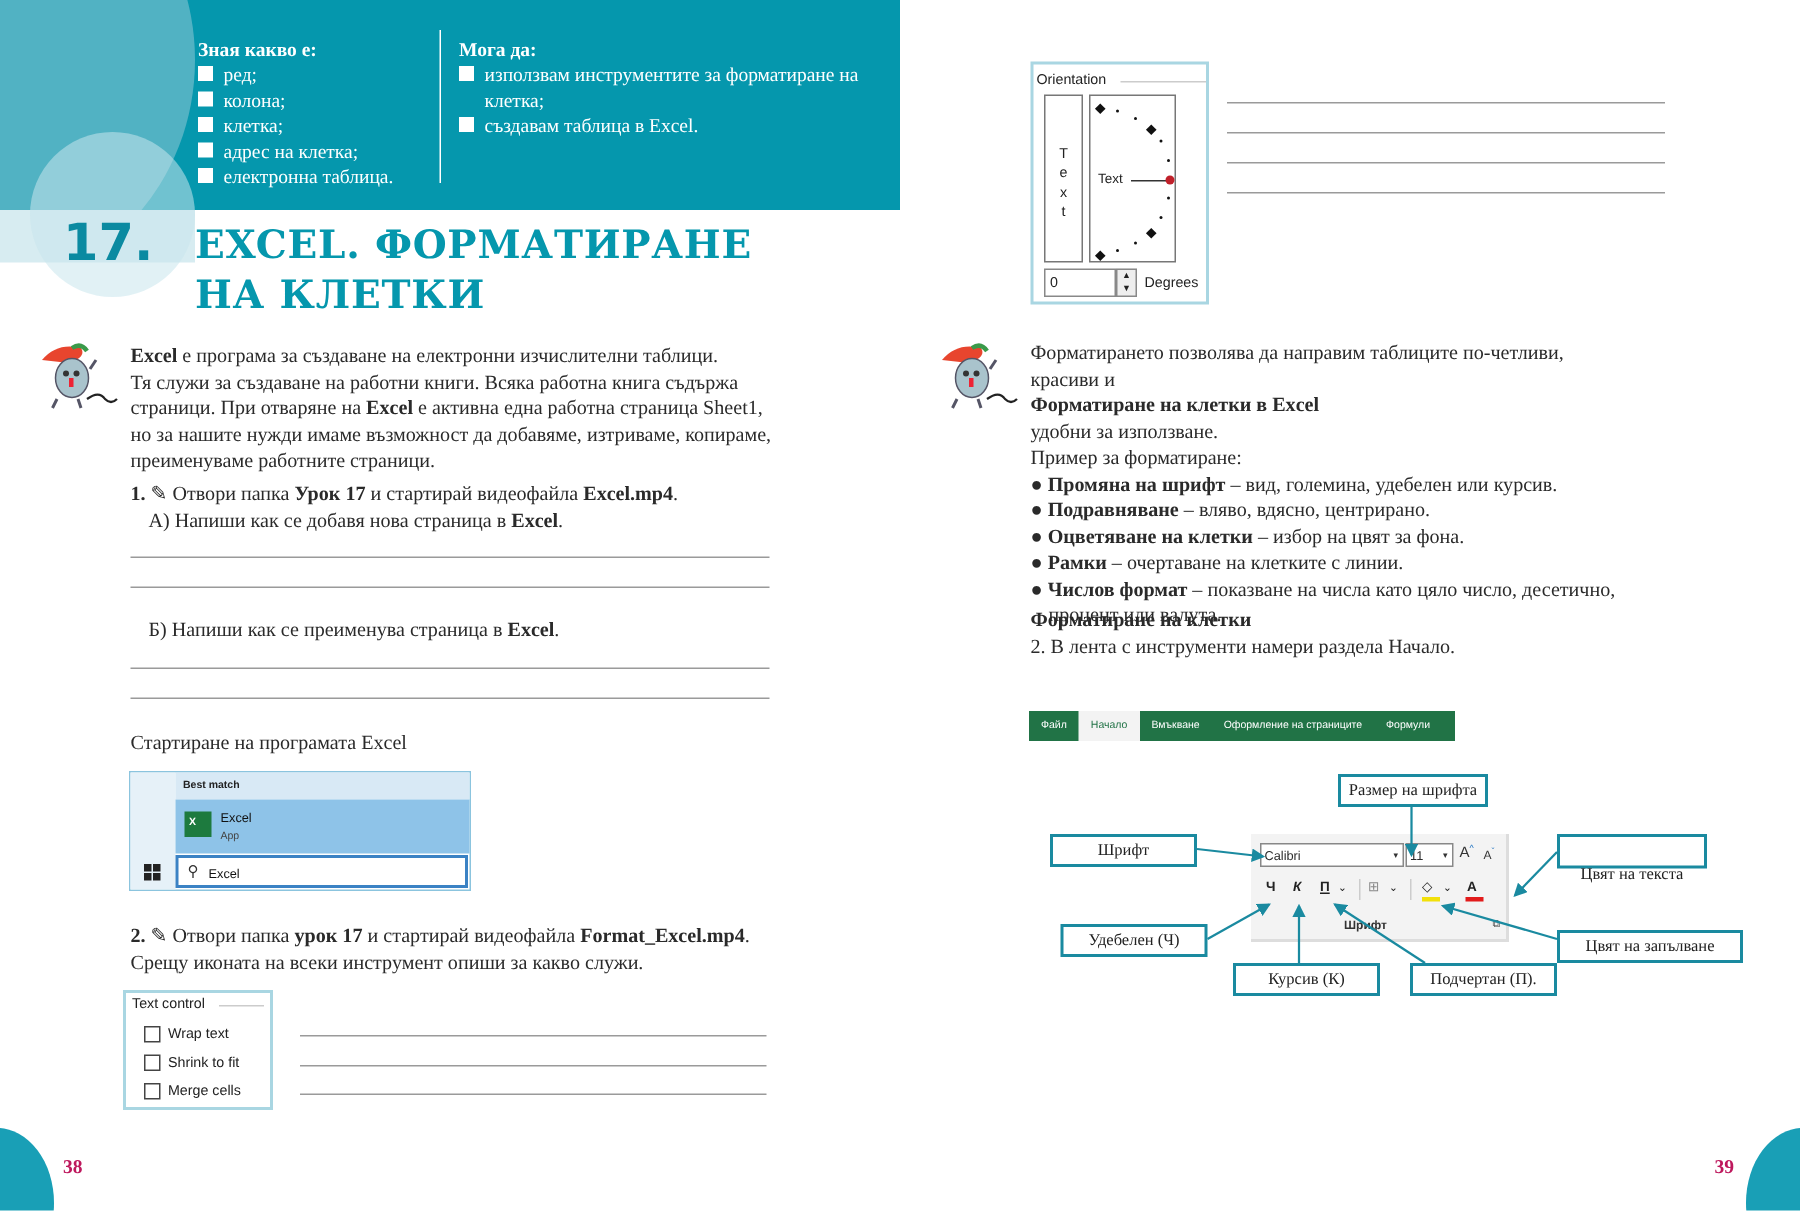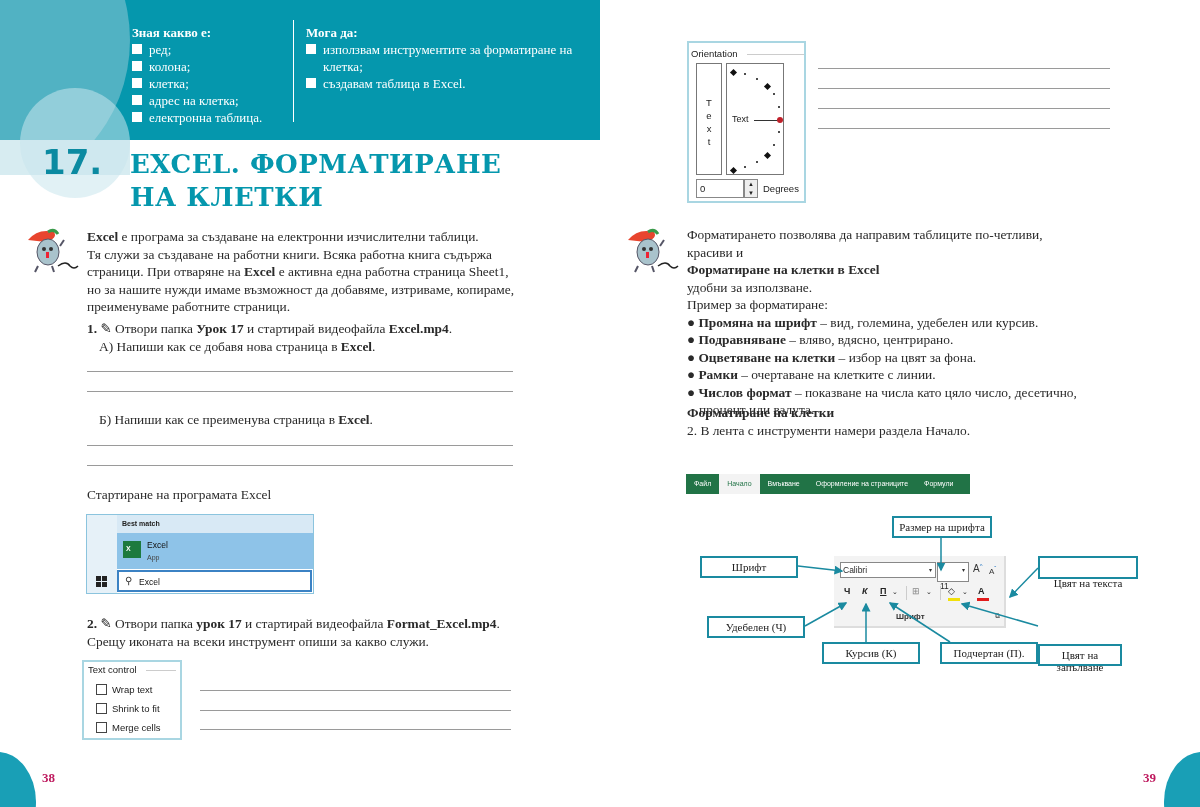--- a/index.html
+++ b/index.html
@@ -65,21 +65,21 @@
 
   
   .ribbon-tabs { position: absolute; left: 686px; top: 474px; width: 284px; height: 20px; background: #217346; display: flex; font-family: "Liberation Sans", sans-serif; font-size: 7px; color: #fff; }
   .ribbon-tabs .tab { padding: 6px 8px 0 8px; height: 20px; white-space: nowrap; }
   .ribbon-tabs .tab.active { background: #f3f3f3; color: #217346; }
 
   
   .fontgroup { position: absolute; left: 834px; top: 556px; width: 172px; height: 72px; background: #f3f3f3; border-right: 2px solid #ddd; border-bottom: 2px solid #ddd; font-family: "Liberation Sans", sans-serif; }
   .fg-font { position: absolute; left: 6px; top: 6px; width: 96px; height: 16px; border: 1px solid #888; background: #fff; font-size: 8.5px; padding: 2px 0 0 2px; }
   .fg-font .dd, .fg-size .dd { position: absolute; right: 3px; top: 3px; font-size: 6px; color: #333; }
-  .fg-size { position: absolute; left: 103px; top: 6px; width: 32px; height: 16px; border: 1px solid #888; background: #fff; font-size: 8.5px; padding: 18px 0 0 2px; }
+  .fg-size { position: absolute; left: 103px; top: 6px; width: 32px; height: 16px; border: 1px solid #888; background: #fff; font-size: 8.5px; padding: 2px 0 0 2px; }
   .fg-grow { position: absolute; left: 139px; top: 7px; font-size: 10px; color: #333; }
   .fg-shrink { position: absolute; left: 155px; top: 9px; font-size: 8px; color: #333; }
   .fg-btn { position: absolute; top: 30px; font-size: 9px; font-weight: bold; color: #222; }
   .fg-label { position: absolute; left: 62px; top: 56px; font-size: 8px; font-weight: bold; color: #333; }
   .fg-launch { position: absolute; right: 4px; top: 56px; font-size: 7px; color: #444; }
   .fill-bar { position: absolute; left: 114px; top: 42px; width: 12px; height: 3px; background: #f2e00a; }
   .color-bar { position: absolute; left: 143px; top: 42px; width: 12px; height: 3px; background: #e21b1b; }
   .sep { position: absolute; top: 30px; width: 1px; height: 14px; background: #ccc; }
 
   .callout { position: absolute; border: 2px solid #1a8aa0; background: #fff; font-size: 11px; text-align: center; color: #222; }
@@ -320,21 +320,21 @@
   <div class="fg-btn" style="left:144px; color:#222;">A</div>
   <div class="color-bar"></div>
   <div class="fg-label">Шрифт</div>
   <div class="fg-launch">⧉</div>
 </div>
 
 <div class="callout" style="left:892px; top:516px; width:100px; height:22px; padding-top:3px;">Размер на шрифта</div>
 <div class="callout" style="left:700px; top:556px; width:98px; height:22px; padding-top:3px;">Шрифт</div>
 <div class="callout" style="left:1038px; top:556px; width:100px; height:22px; padding-top:19px;">Цвят на текста</div>
 <div class="callout" style="left:707px; top:616px; width:98px; height:22px; padding-top:3px;">Удебелен (Ч)</div>
-<div class="callout" style="left:1038px; top:644px; width:84px; height:22px; padding-top:3px;">Цвят на запълване</div>
+<div class="callout" style="left:1038px; top:620px; width:124px; height:22px; padding-top:3px;">Цвят на запълване</div>
 <div class="callout" style="left:822px; top:642px; width:98px; height:22px; padding-top:3px;">Курсив (К)</div>
 <div class="callout" style="left:940px; top:642px; width:98px; height:22px; padding-top:3px;">Подчертан (П).</div>
 
 <svg class="arrows" viewBox="0 0 1200 807">
   <defs>
     <marker id="ah" markerWidth="6" markerHeight="6" refX="5" refY="3" orient="auto">
       <path d="M0,0 L6,3 L0,6 Z" fill="#1a8aa0"></path>
     </marker>
   </defs>
   <g stroke="#1a8aa0" stroke-width="1.5" fill="none" marker-end="url(#ah)">

